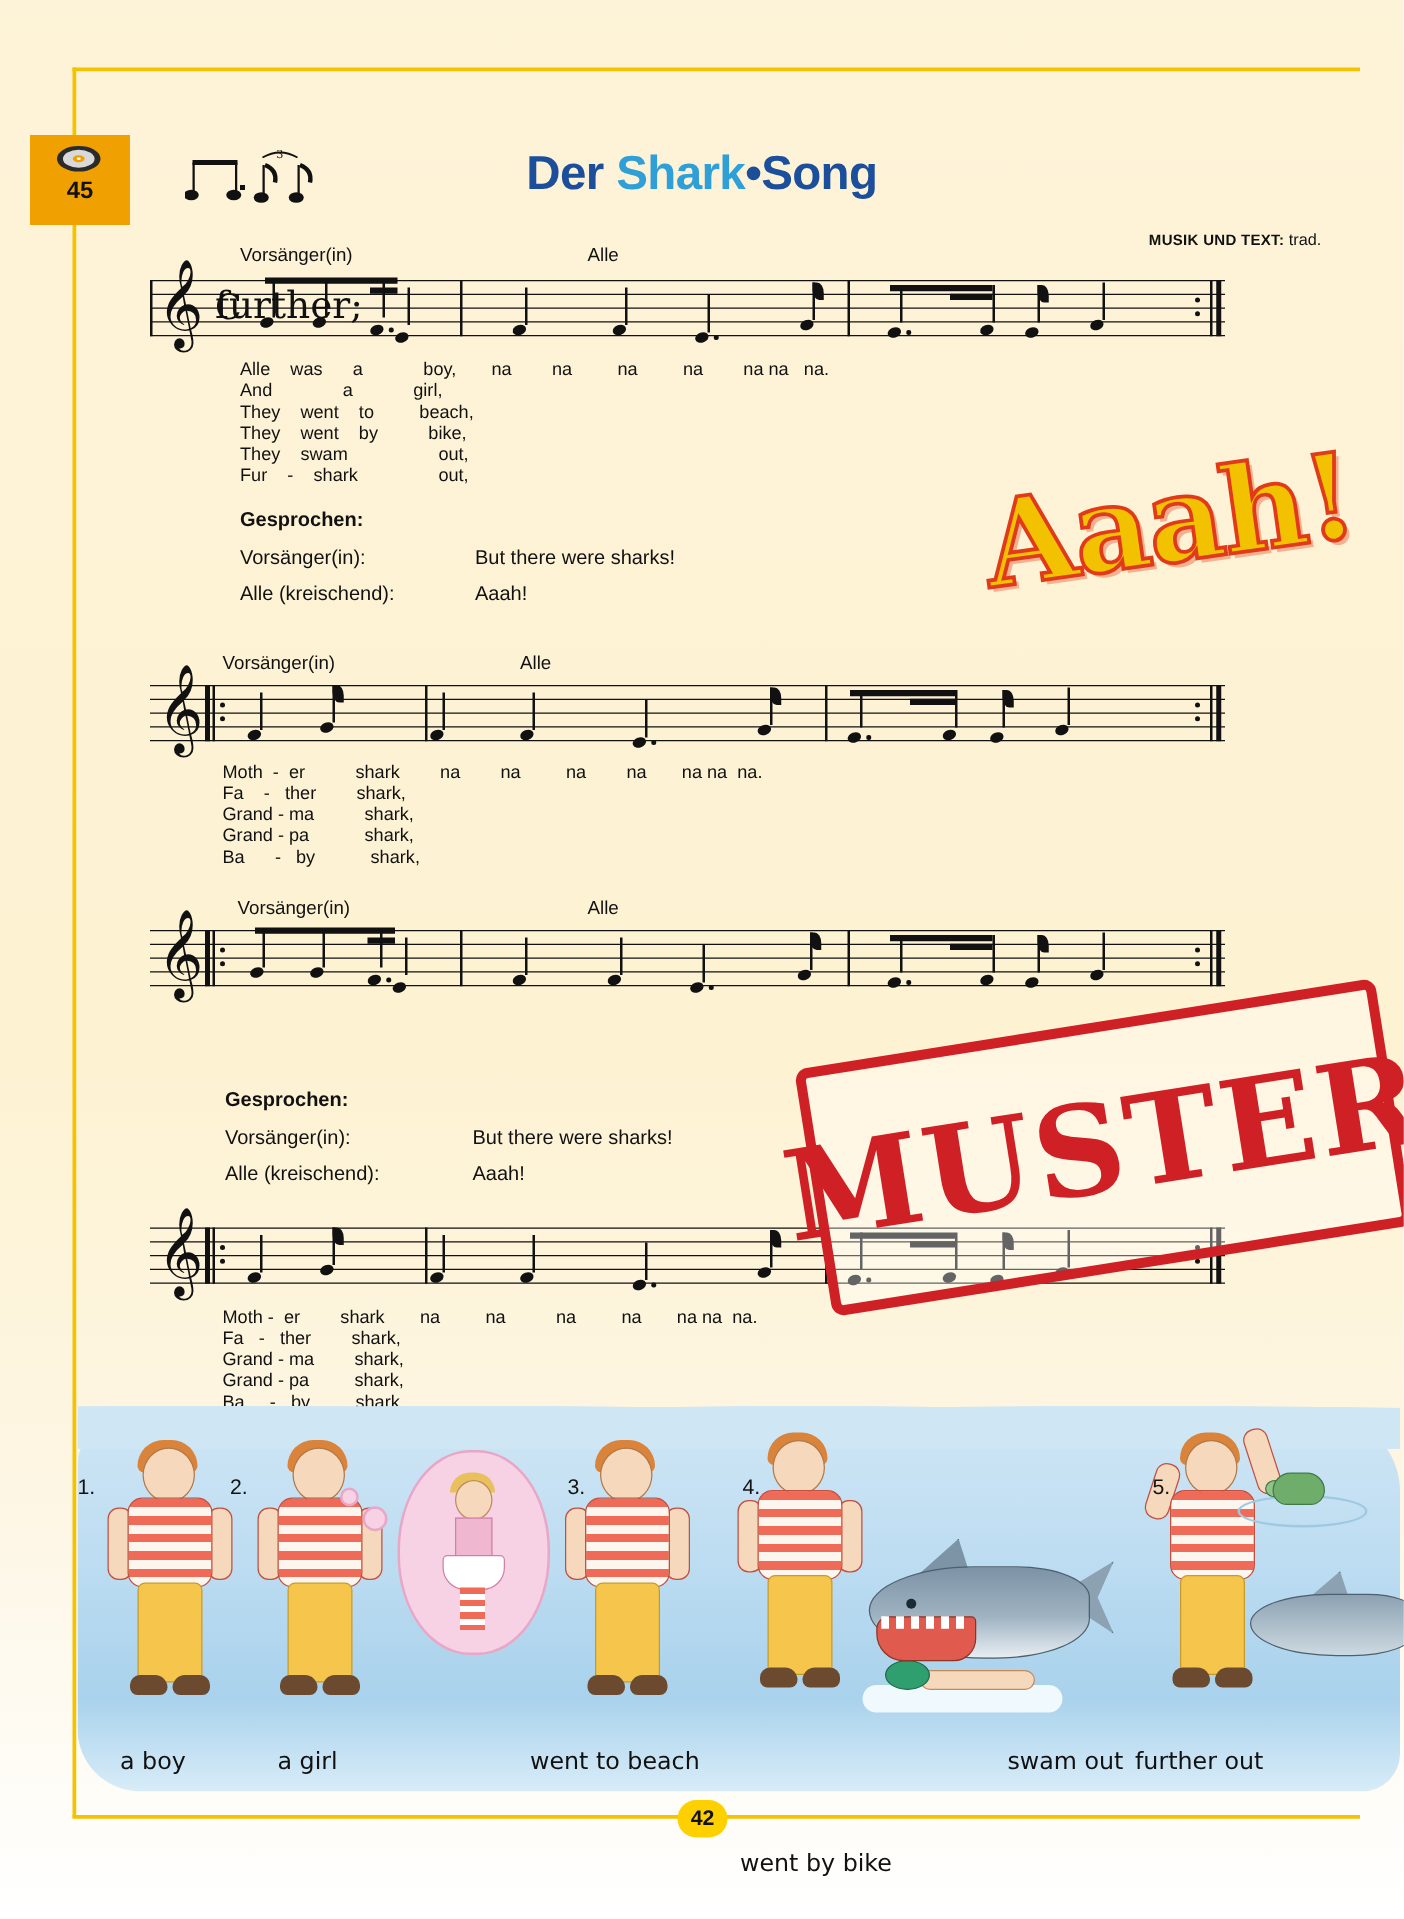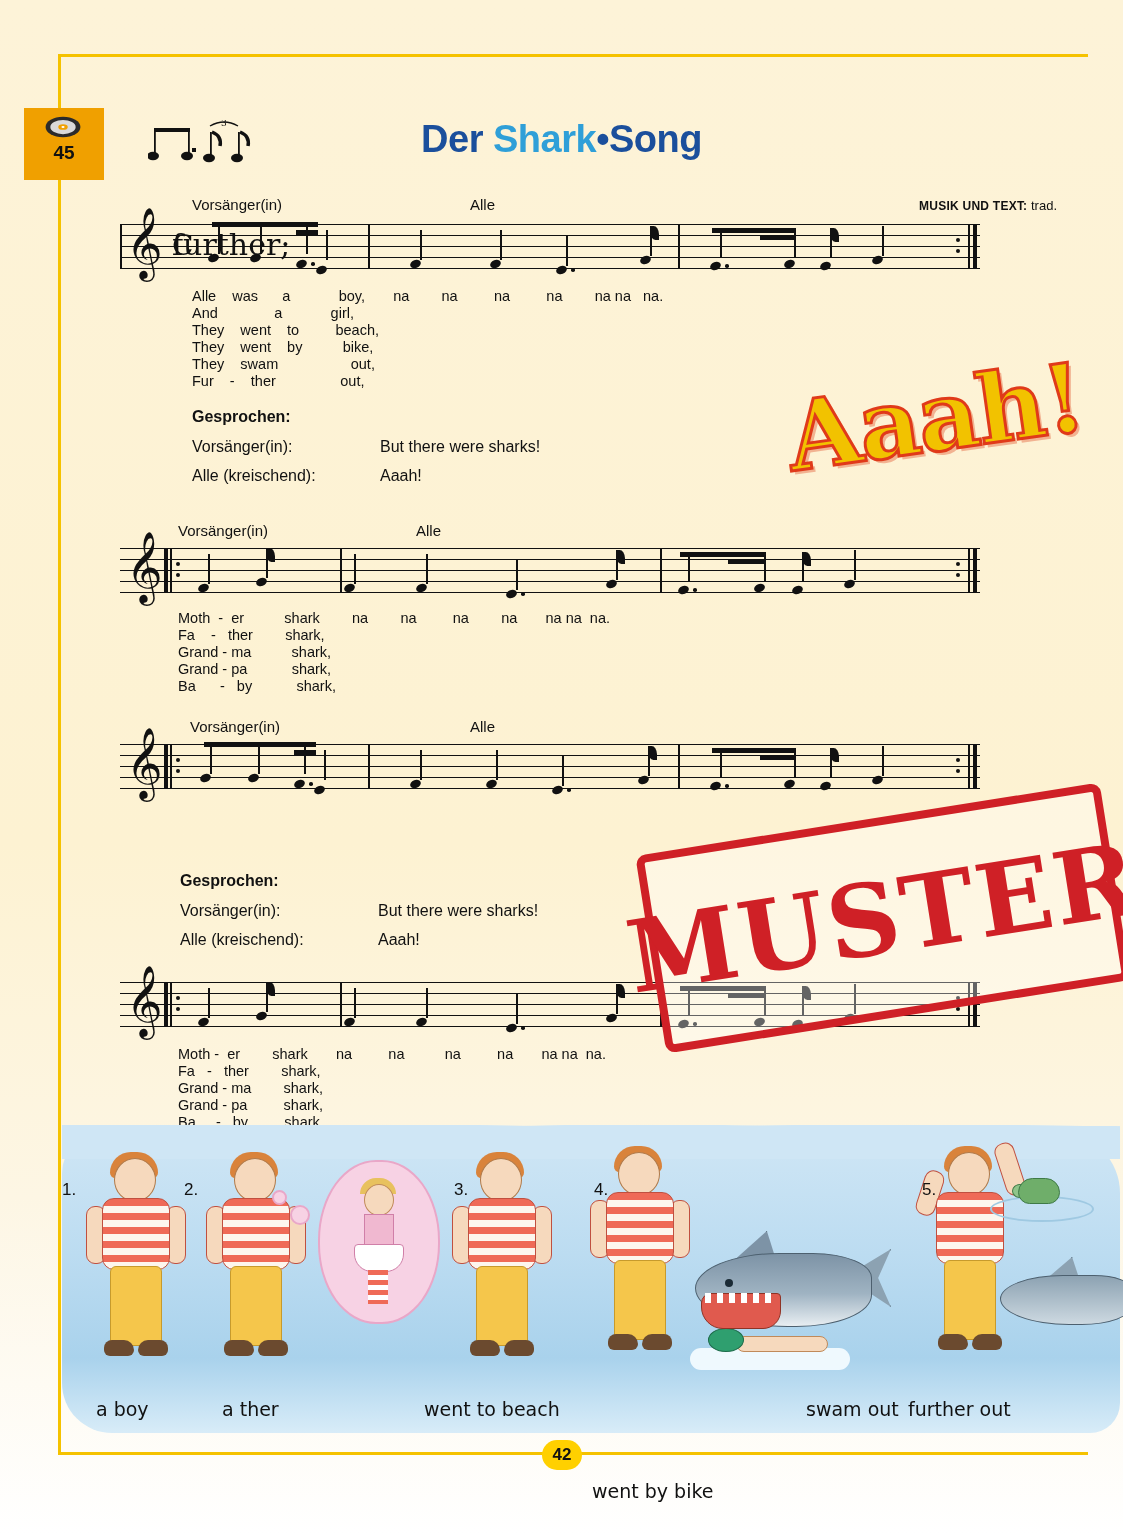--- a/index.html
+++ b/index.html
@@ -45,21 +45,21 @@
     position:absolute;left:0;top:118px;width:1123px;text-align:center;
     font-size:38px;font-weight:bold;letter-spacing:-.5px;
   }
   .title .w1{color:#1b4f9c;}
   .title .w2{color:#2f9fd8;}
   .title .dot{color:#1b4f9c;}
   .title .w3{color:#1b4f9c;}
 
   
   .credit{
-    position:absolute;right:66px;top:198px;font-size:13px;color:#111;
+    position:absolute;right:66px;top:184px;font-size:13px;color:#111;
   }
   .credit .caps{font-variant:small-caps;font-size:12px;letter-spacing:.02em;}
 
   
   .lbl{position:absolute;font-size:15px;color:#111;}
 
   
   .system{position:absolute;left:120px;width:860px;height:64px;}
   .staff-lines{position:absolute;left:0;top:0;width:100%;height:48px;}
   .staff-lines i{position:absolute;left:0;width:100%;height:1px;background:#111;}
@@ -328,21 +328,21 @@
         <div class="head"></div>
         <div class="stem" style="top:-30px;"></div>
       </div>
   </div>
 
   <div class="lyrics" style="left:192px;top:288px;"><span>Alle    was      a            boy,       na        na         na         na        na na   na.</span>
 <span>And              a            girl,</span>
 <span>They    went    to         beach,</span>
 <span>They    went    by          bike,</span>
 <span>They    swam                  out,</span>
-<span>Fur    -    ther                out,</span></div>
+<span>Fur    -    shark                out,</span></div>
 
   <div class="spoken-h" style="left:192px;top:408px;">Gesprochen:</div>
   <div class="spoken-l" style="left:192px;top:438px;">Vorsänger(in):</div>
   <div class="spoken-l" style="left:380px;top:438px;">But there were sharks!</div>
   <div class="spoken-l" style="left:192px;top:467px;">Alle (kreischend):</div>
   <div class="spoken-l" style="left:380px;top:467px;">Aaah!</div>
 
   <div class="aaah">
     <div class="txt">Aaah!</div>
   </div>
@@ -697,21 +697,21 @@
       <div class="shell"></div>
   </div>
 
   <div class="num-label" style="left:62px;top:1180px;">1.</div>
   <div class="num-label" style="left:184px;top:1180px;">2.</div>
   <div class="num-label" style="left:454px;top:1180px;">3.</div>
   <div class="num-label" style="left:594px;top:1180px;">4.</div>
   <div class="num-label" style="left:922px;top:1180px;">5.</div>
 
   <div class="cap-label" style="left:96px;top:1398px;">a boy</div>
-  <div class="cap-label" style="left:222px;top:1398px;">a ther</div>
+  <div class="cap-label" style="left:222px;top:1398px;">a girl</div>
   <div class="cap-label" style="left:424px;top:1398px;">went to beach</div>
   <div class="cap-label" style="left:592px;top:1480px;">went by bike</div>
   <div class="cap-label" style="left:806px;top:1398px;">swam out</div>
   <div class="cap-label" style="left:908px;top:1398px;">further out</div>
 
   <div class="pagenum">
     <span>42</span>
   </div>
 
 </div>

